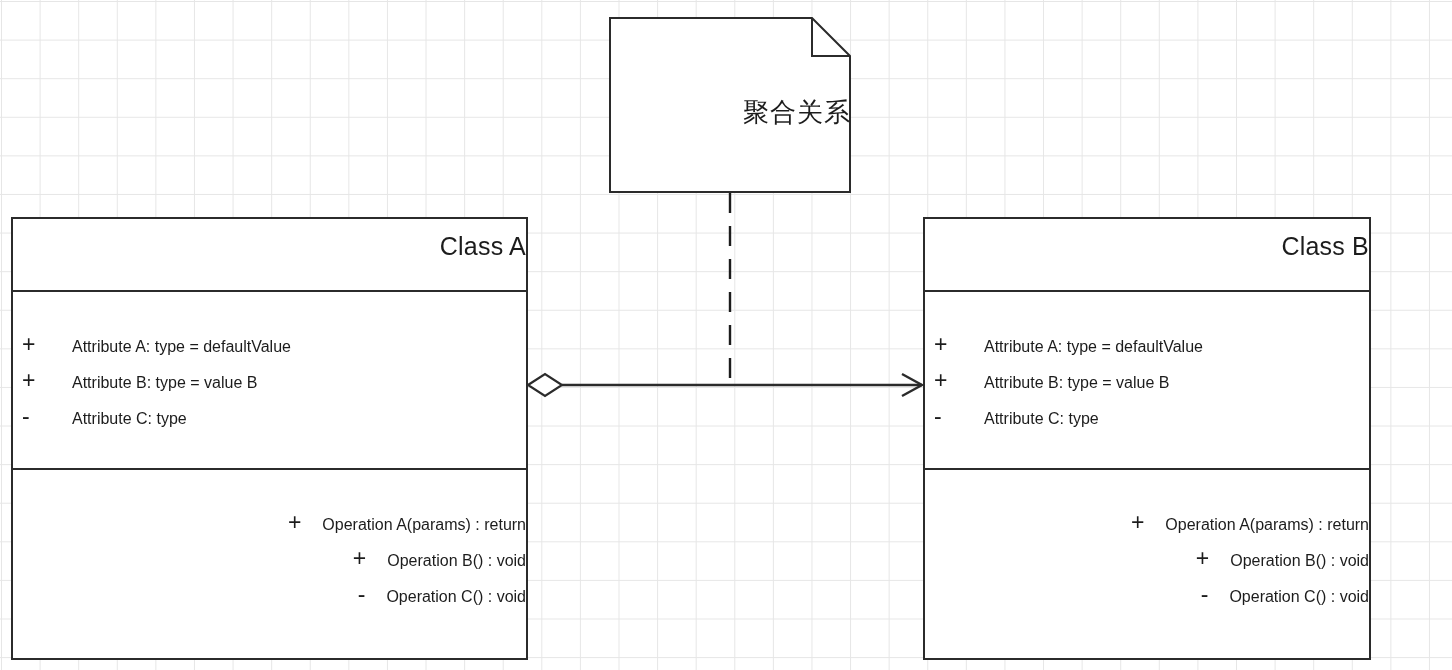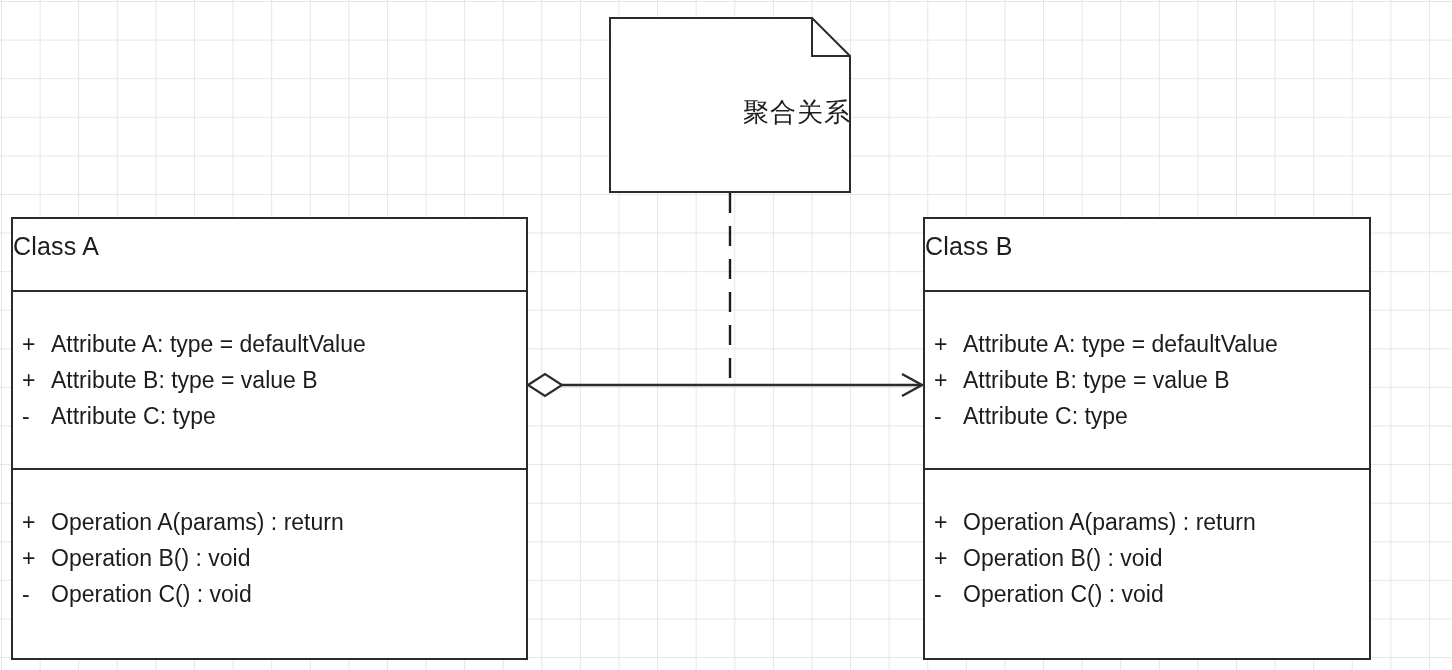--- a/index.html
+++ b/index.html
@@ -32,35 +32,36 @@
     position: relative;
     height: 73px;
     border-bottom: 2px solid #2b2b2b;
     box-sizing: border-box;
   }
   .class-title {
     position: absolute;
     left: 0;
     right: 0;
     top: 13px;
-    text-align: left;
+    text-align: right;
     font-size: 25px;
     color: #1c1c1c;
     letter-spacing: .2px;
   }
   .compartment {
     position: relative;
     box-sizing: border-box;
   }
   .compartment.attributes {
     height: 178px;
     border-bottom: 2px solid #2b2b2b;
   }
   .compartment.operations {
     height: 183px;
+    text-align: right;
   }
   .member-list {
     position: absolute;
     left: 0;
     top: 34px;
     right: 0;
   }
   .member-row {
     position: relative;
     height: 36px;
@@ -69,22 +70,23 @@
   }
   .member-vis {
     display: inline-block;
     width: 38px;
     padding-left: 9px;
     box-sizing: border-box;
     font-size: 23px;
     color: #1c1c1c;
   }
   .member-text {
-    font-size: 23px;
-    color: #1c1c1c;
+    font-size: 16px;
+    color: #1c1c1c;
+    margin-left: 21px;
   }
 
   
   .note {
     position: absolute;
   }
   .note svg { display: block; }
   .note-text {
     position: absolute;
     left: 0;

